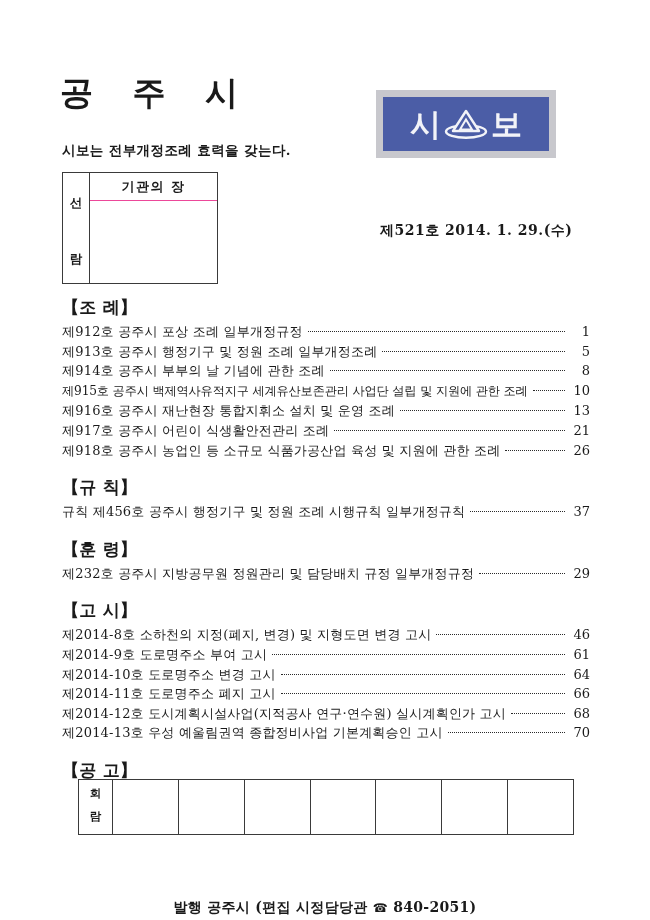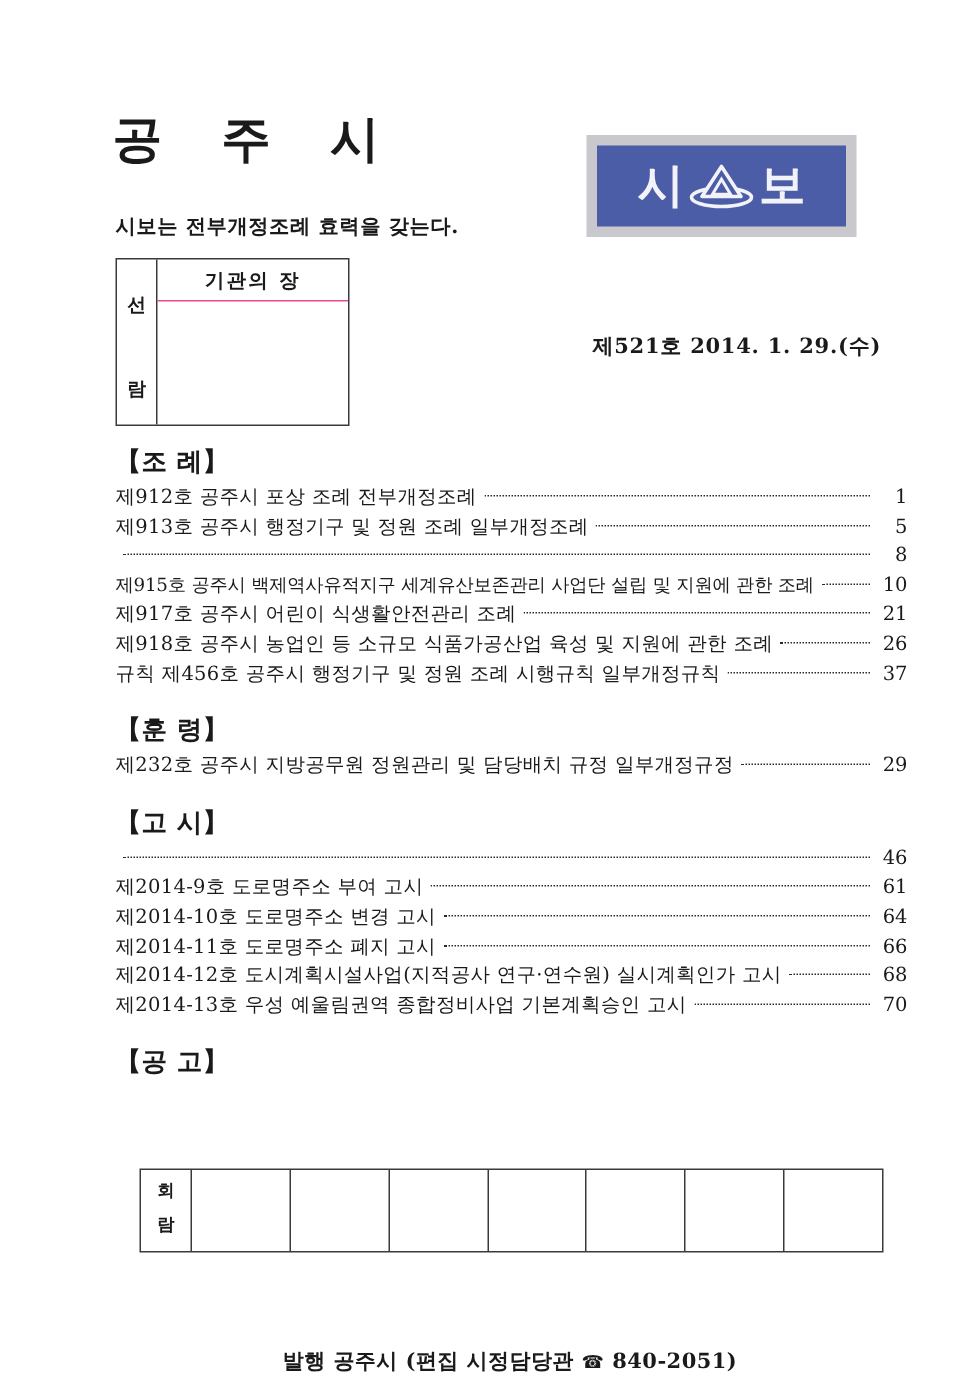--- a/index.html
+++ b/index.html
@@ -13,21 +13,20 @@
     font-family: "DejaVu Serif", "Liberation Serif", serif;
     color: #1a1a1a;
     overflow: hidden;
     position: relative;
   }
   .page {
     position: absolute;
     left: 0; top: 0;
     width: 536px;
     height: 920px;
-    margin-left: 15px;
   }
 
   
   .masthead {
     position: absolute;
     left: 0; top: 0;
     width: 650px;
     height: 296px;
   }
   .city-title {
@@ -285,67 +284,75 @@
       </div>
     </div>
 
     <div class="issue-line">제521호  2014. 1. 29.(수)</div>
   </div>
 
   <div class="contents">
       <div class="section">
         <div class="section-title">【조    례】</div>
         <div class="entry">
-          <span class="entry-title">제912호 공주시 포상 조례 전부개정조례</span>
+          <span class="entry-title">제912호 공주시 포상 조례 일부개정규정</span>
           <span class="leader"></span>
           <span class="entry-page">1</span>
         </div>
         <div class="entry">
           <span class="entry-title">제913호 공주시 행정기구 및 정원 조례 일부개정조례</span>
           <span class="leader"></span>
           <span class="entry-page">5</span>
         </div>
         <div class="entry">
+          <span class="entry-title">제914호 공주시 부부의 날 기념에 관한 조례</span>
           <span class="leader"></span>
           <span class="entry-page">8</span>
         </div>
         <div class="entry tight">
           <span class="entry-title">제915호 공주시 백제역사유적지구 세계유산보존관리 사업단 설립 및 지원에 관한 조례</span>
           <span class="leader"></span>
           <span class="entry-page">10</span>
         </div>
         <div class="entry">
+          <span class="entry-title">제916호 공주시 재난현장 통합지휘소 설치 및 운영 조례</span>
+          <span class="leader"></span>
+          <span class="entry-page">13</span>
+        </div>
+        <div class="entry">
           <span class="entry-title">제917호 공주시 어린이 식생활안전관리 조례</span>
           <span class="leader"></span>
           <span class="entry-page">21</span>
         </div>
         <div class="entry">
           <span class="entry-title">제918호 공주시 농업인 등 소규모 식품가공산업 육성 및 지원에 관한 조례</span>
           <span class="leader"></span>
           <span class="entry-page">26</span>
         </div>
       </div>
       <div class="section">
+        <div class="section-title">【규    칙】</div>
         <div class="entry">
           <span class="entry-title">규칙 제456호 공주시 행정기구 및 정원 조례 시행규칙 일부개정규칙</span>
           <span class="leader"></span>
           <span class="entry-page">37</span>
         </div>
       </div>
       <div class="section">
         <div class="section-title">【훈    령】</div>
         <div class="entry">
           <span class="entry-title">제232호 공주시 지방공무원 정원관리 및 담당배치 규정 일부개정규정</span>
           <span class="leader"></span>
           <span class="entry-page">29</span>
         </div>
       </div>
       <div class="section">
         <div class="section-title">【고    시】</div>
         <div class="entry">
+          <span class="entry-title">제2014-8호 소하천의 지정(폐지, 변경) 및 지형도면 변경 고시</span>
           <span class="leader"></span>
           <span class="entry-page">46</span>
         </div>
         <div class="entry">
           <span class="entry-title">제2014-9호 도로명주소 부여 고시</span>
           <span class="leader"></span>
           <span class="entry-page">61</span>
         </div>
         <div class="entry">
           <span class="entry-title">제2014-10호 도로명주소 변경 고시</span>

